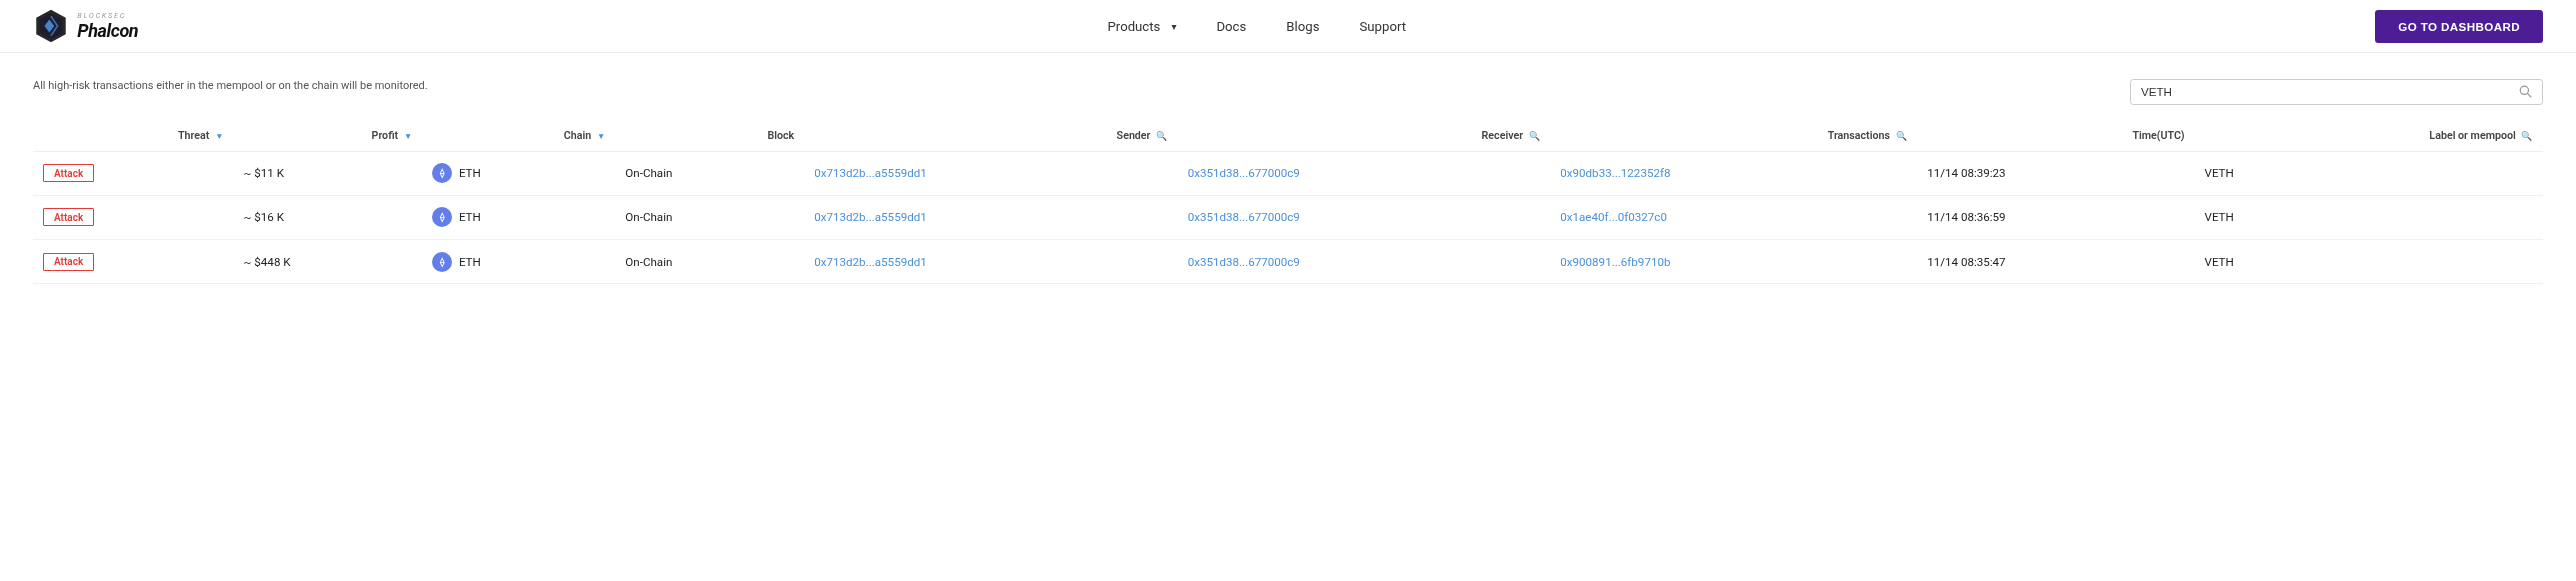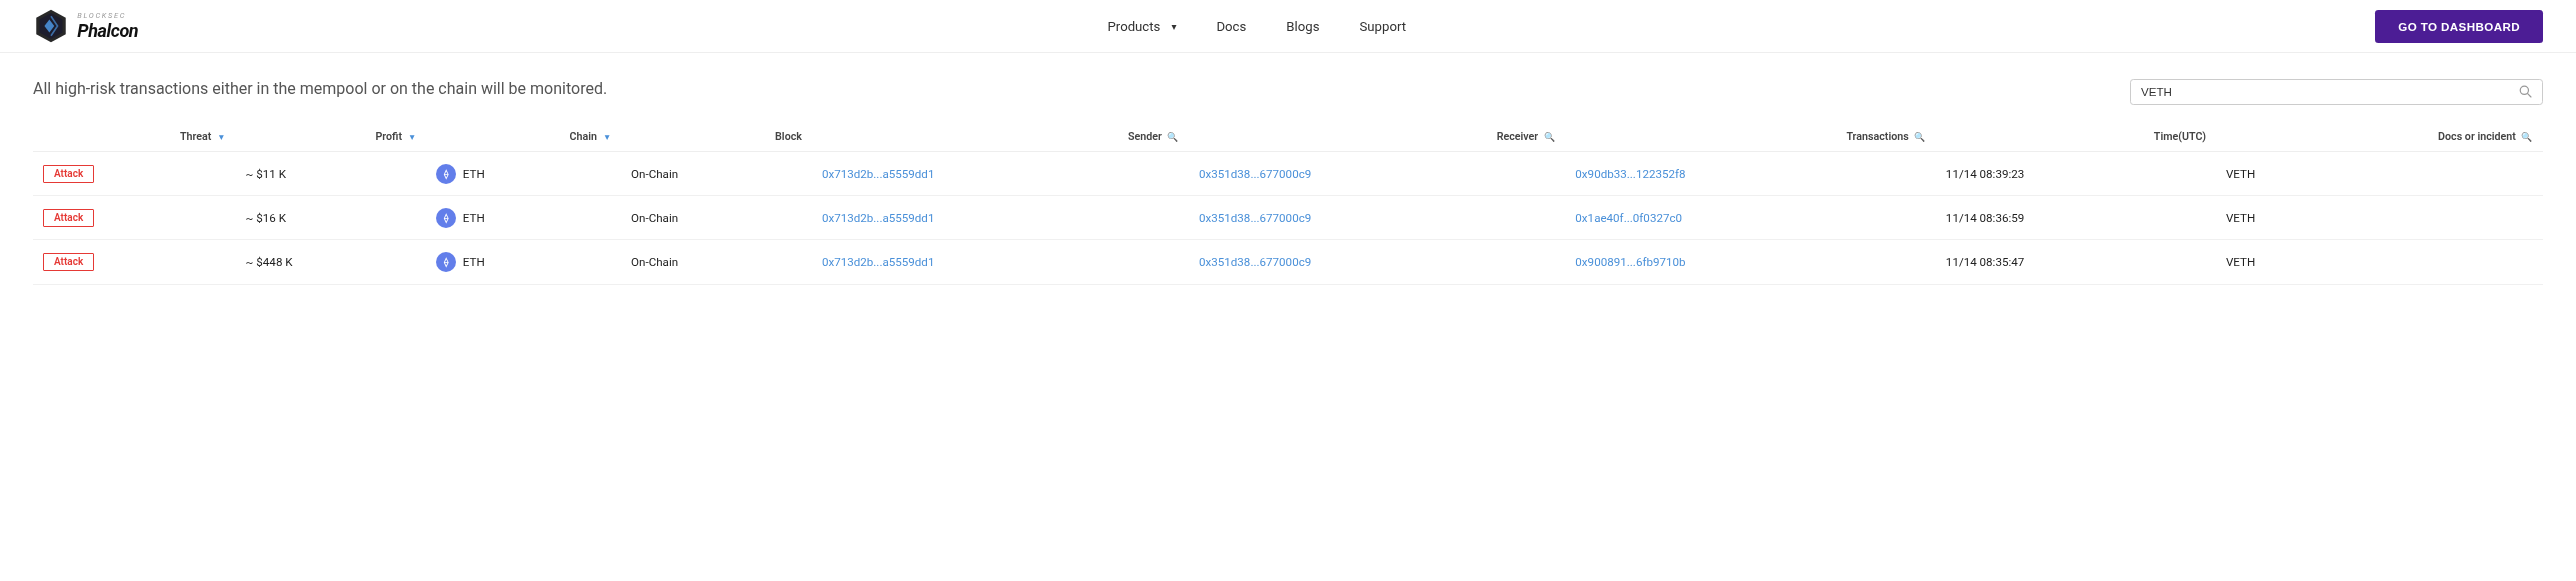--- a/index.html
+++ b/index.html
@@ -17,21 +17,21 @@
     .nav-item { font-size: 13.2px; color: #333; cursor: pointer; display: flex; align-items: center; gap: 11px; }
     .nav-dashboard-btn {
       background: #4c1d95; color: #fff; border: none; padding: 10px 23px;
       font-size: 11.6px; font-weight: 700; letter-spacing: 0.4px; cursor: pointer;
       border-radius: 3.3px;
     }
 
     
     .main { padding: 26.4px 33px; }
     .page-title { font-size: 16.5px; font-weight: 700; margin-bottom: 6.6px; }
-    .page-desc { font-size: 16px; color: #555; margin-bottom: 23px; text-align: center; }
+    .page-desc { font-size: 11px; color: #555; margin-bottom: 23px; text-align: center; }
 
     
     .search-container { display: flex; justify-content: flex-end; margin-bottom: 16.5px; }
     .search-box {
       display: flex; align-items: center;
       border: 0.8px solid #ccc; border-radius: 3.3px; padding: 5px 10px; gap: 6.6px;
       width: 413px;
     }
     .search-box input {
       border: none; outline: none; font-size: 11.6px; width: 100%; color: #333;
@@ -132,21 +132,21 @@
         <th>
           <span>Receiver</span>
           <span class="search-icon-small">🔍</span>
         </th>
         <th>
           <span>Transactions</span>
           <span class="search-icon-small">🔍</span>
         </th>
         <th>Time(UTC)</th>
         <th>
-          <span>Docs or incident</span>
+          <span>Label or mempool</span>
           <span class="search-icon-small" style="color:#4a90d9;">🔍</span>
         </th>
       </tr>
     </thead>
     <tbody id="table-body">
     <tr>
     <td>
       <span class="badge-attack">Attack</span>
     </td>
     <td>~ $11 K</td>

